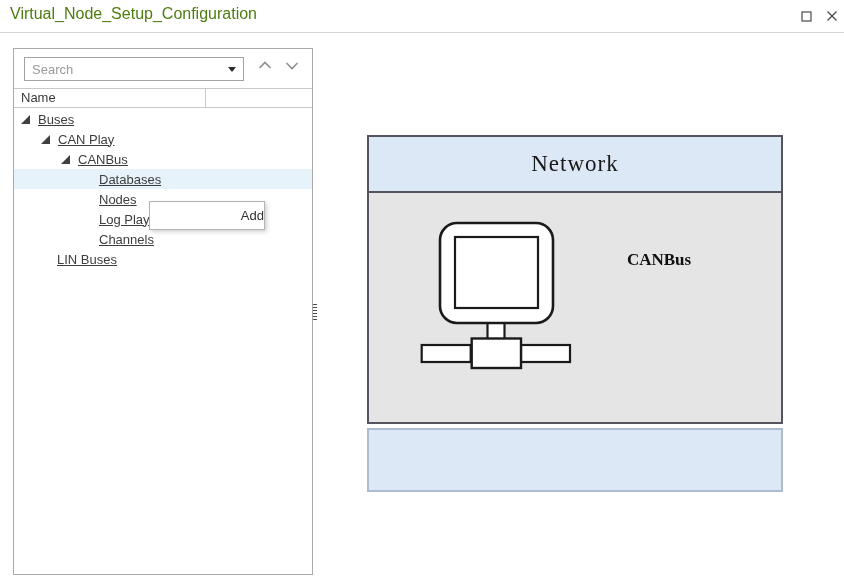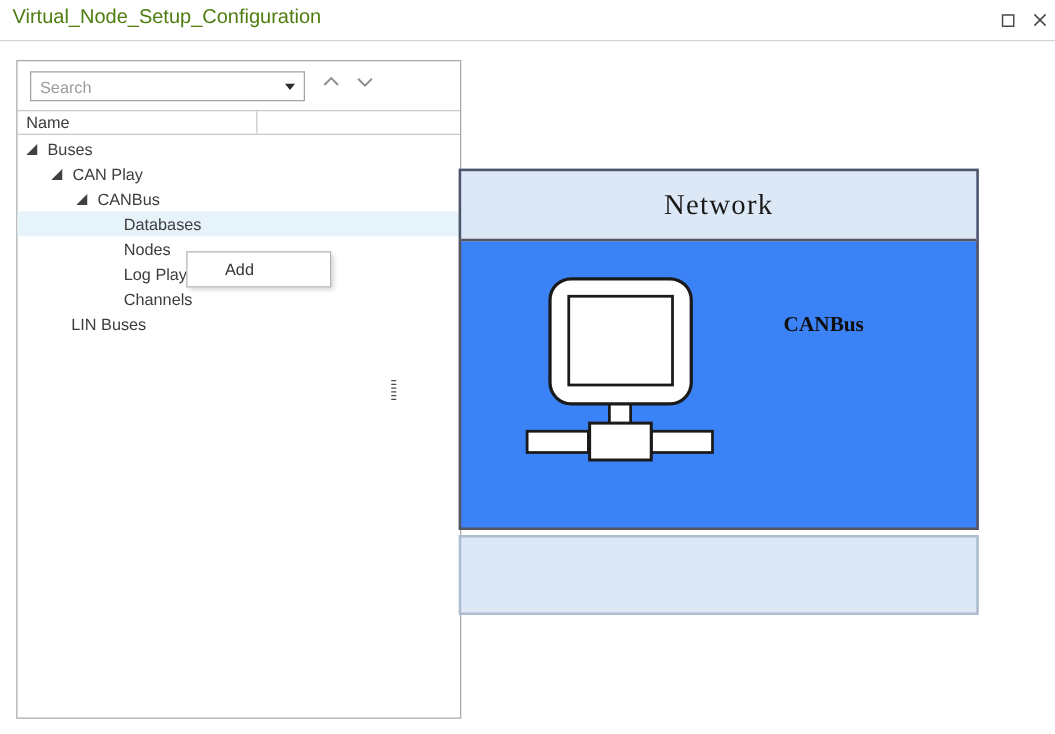--- a/index.html
+++ b/index.html
@@ -8,52 +8,52 @@
     background:#ffffff;font-family:"Liberation Sans",sans-serif;
     -webkit-font-smoothing:antialiased;
   }
   
   .titlebar{position:absolute;left:0;top:0;width:844px;height:32px;background:#fff;border-bottom:1px solid #d5d5d5;}
   .window-title{position:absolute;left:10px;top:5px;font-size:16px;color:#4d7c0f;}
   .win-btn{position:absolute;top:7px;width:18px;height:18px;display:flex;align-items:center;justify-content:center;cursor:pointer;}
   .win-btn.max{left:797px;}
   .win-btn.close{left:823px;}
   
-  .left-panel{position:absolute;left:13px;top:48px;width:356px;height:527px;border:1px solid #a9a9a9;background:#fff;box-sizing:border-box;}
+  .left-panel{position:absolute;left:13px;top:48px;width:300px;height:527px;border:1px solid #a9a9a9;background:#fff;box-sizing:border-box;}
   .search-combo{position:absolute;left:10px;top:8px;width:220px;height:24px;border:1px solid #a3a3a3;box-sizing:border-box;background:#fff;}
   .search-combo input{
     position:absolute;left:0;top:0;width:196px;height:22px;border:none;outline:none;
     padding:0 0 0 7px;font-family:"Liberation Sans",sans-serif;font-size:13px;color:#444;background:transparent;
   }
   .search-combo input::placeholder{color:#9b9b9b;opacity:1;}
   .combo-drop{position:absolute;right:0;top:0;width:22px;height:22px;display:flex;align-items:center;justify-content:center;cursor:pointer;}
   .drop-arrow{width:0;height:0;border-left:4px solid transparent;border-right:4px solid transparent;border-top:5px solid #2b2b2b;}
   .chev-btn{position:absolute;top:12px;width:18px;height:16px;display:flex;align-items:flex-start;justify-content:center;cursor:pointer;}
   .chev-up{left:242px;}
   .chev-down{left:269px;}
   .grid-header{position:absolute;left:0;top:39px;width:100%;height:20px;border-top:1px solid #c9c9c9;border-bottom:1px solid #c9c9c9;box-sizing:border-box;}
   .grid-header .col-label{position:absolute;left:7px;top:1px;font-size:13px;color:#3a3a3a;}
   .grid-header .col-divider{position:absolute;left:191px;top:0;width:1px;height:18px;background:#c9c9c9;}
   .tree{position:absolute;left:0;top:60px;width:100%;}
-  .tree-row{position:relative;height:20px;display:flex;align-items:center;box-sizing:border-box;font-size:13px;color:#3d3d3d;cursor:default;}
+  .tree-row{position:relative;height:20px;display:flex;align-items:center;box-sizing:border-box;font-size:13px;color:#3d3d3d;cursor:default;text-decoration:underline;}
   .tree-row.selected{background:#e7f3fb;}
   .expander{width:9px;height:9px;margin-right:8px;display:inline-flex;flex:0 0 9px;}
   .lv0{padding-left:7px;}
   .lv1{padding-left:27px;}
   .lv2{padding-left:47px;}
   .lv3{padding-left:85px;}
   .lv1-noexp{padding-left:43px;}
   
   .splitter-grip{position:absolute;left:312px;top:303px;width:5px;display:flex;flex-direction:column;align-items:center;cursor:ew-resize;}
   .splitter-grip i{display:block;width:4px;height:1px;background:#4a4a4a;margin:1px 0;}
   
   .context-menu{position:absolute;left:149px;top:201px;width:116px;height:29px;background:#fff;border:1px solid #b4b4b4;box-sizing:border-box;box-shadow:2px 2px 4px rgba(0,0,0,0.18);z-index:20;}
-  .context-menu .menu-item{height:27px;line-height:27px;padding-left:30px;font-size:13px;color:#333;cursor:pointer;}
+  .context-menu .menu-item{height:27px;line-height:27px;padding-left:30px;font-size:13px;color:#333;cursor:pointer;text-align:right;}
   
-  .diagram-box{position:absolute;left:367px;top:135px;width:416px;height:289px;border:2px solid #54555e;background:#3b82f6;box-sizing:border-box;}
+  .diagram-box{position:absolute;left:367px;top:135px;width:416px;height:289px;border:2px solid #54555e;background:#e5e5e5;box-sizing:border-box;}
   .diagram-header{height:56px;background:#dce8f5;border-bottom:2px solid #54555e;display:flex;align-items:center;justify-content:center;box-sizing:border-box;}
   .diagram-header .hdr-text{font-family:"Liberation Serif",serif;font-size:23px;color:#191919;letter-spacing:1px;}
   .diagram-body{position:relative;height:229px;}
   .node-icon{position:absolute;left:44px;top:22px;}
   .node-label{position:absolute;left:230px;top:57px;width:120px;text-align:center;font-family:"Liberation Serif",serif;font-weight:bold;font-size:17px;color:#0f0f0f;}
   .diagram-footer{position:absolute;left:367px;top:428px;width:416px;height:64px;background:#dce8f5;border:2px solid #aebccf;box-sizing:border-box;}
 </style>
 </head>
 <body>
 

